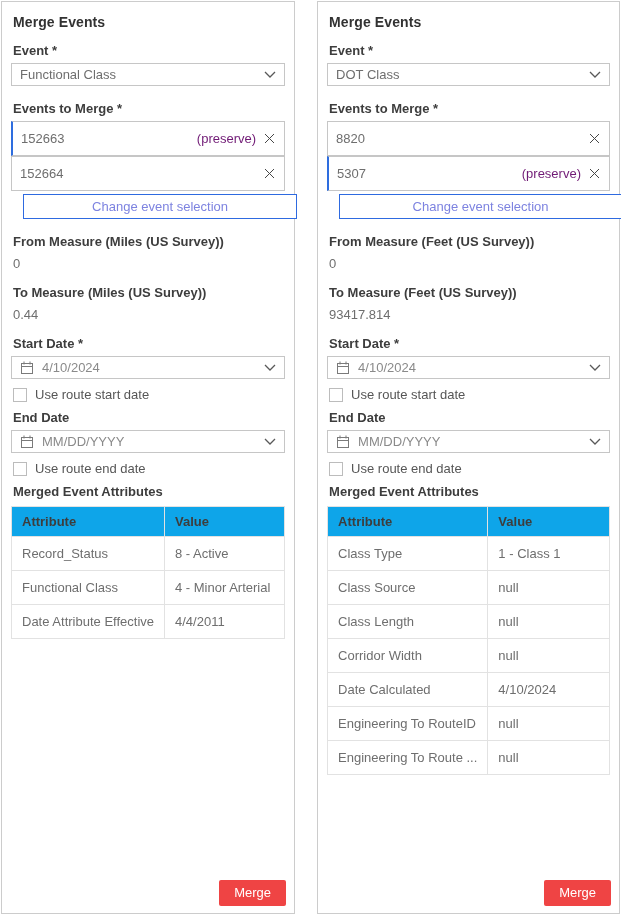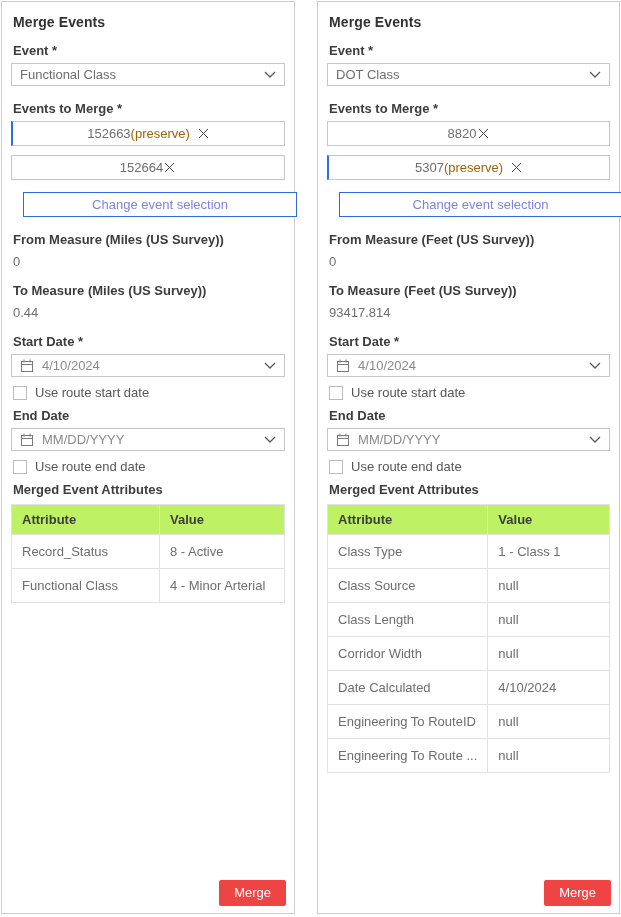--- a/index.html
+++ b/index.html
@@ -16,24 +16,24 @@
   .panel-title { font-size: 14px; font-weight: 700; color: #323232; margin: 1px 0 13px 2px; letter-spacing: .1px; }
   .field-label { font-size: 13px; font-weight: 700; color: #3d3d3d; margin: 0 0 5px 2px; }
 
   .select-box, .text-input, .date-input {
     border: 1px solid #c6c6c6; background: #fff; height: 23px;
     display: flex; align-items: center; padding: 0 8px;
     font-size: 13px; color: #6e6e6e; width: 100%;
   }
   .select-box { justify-content: space-between; margin-bottom: 15px; cursor: pointer; }
 
-  .text-input { height: 25px; margin-bottom: 9px; justify-content: center; }
+  .text-input { height: 35px; justify-content: space-between; }
   .text-input.preserve { border-left: 2px solid #2e6ddf; }
   .input-right { display: flex; align-items: center; gap: 7px; }
-  .preserve-label { color: #a16207; font-size: 13px; }
+  .preserve-label { color: #701a75; font-size: 13px; }
   .x-icon { cursor: pointer; display: block; }
 
   .change-btn {
     width: 100%; height: 25px; background: #fff; border: 1px solid #2e6ae0;
     color: #7d83e0; font-size: 13px; font-family: inherit; cursor: pointer;
     margin: 3px 12px 15px; border-radius: 0;
   }
 
   .measure-value { font-size: 13px; color: #6e6e6e; margin: 0 0 14px 2px; }
   .measure-label { margin-bottom: 7px; }
@@ -42,21 +42,21 @@
   .date-left { display: flex; align-items: center; gap: 8px; }
 
   .checkbox-row { display: flex; align-items: flex-end; gap: 8px; margin: 0 0 8px 2px; }
   .checkbox-row.last { }
   .checkbox { width: 14px; height: 14px; border: 1px solid #bcbcbc; background: #fff; cursor: pointer; flex: 0 0 auto; }
   .checkbox-label { font-size: 13px; color: #565656; }
 
   .attr-label { margin: 2px 0 7px 2px; }
   table { width: 100%; border-collapse: collapse; border: 1px solid #dedede; font-size: 13px; }
   th, td { border: 1px solid #e2e2e2; text-align: left; padding: 7px 10px; white-space: nowrap; overflow: hidden; }
-  th { background: #bef264; color: #3d3d3d; font-weight: 700; font-size: 13px; }
+  th { background: #0ea5e9; color: #3d3d3d; font-weight: 700; font-size: 13px; }
   td { color: #6e6e6e; padding: 9px 10px; }
   th:first-child, td:first-child { width: 148px; }
 
   .merge-btn {
     position: absolute; right: 8px; bottom: 7px;
     background: #ef4444; color: #ffffff; border: none; border-radius: 2px;
     font-size: 13px; font-family: inherit; padding: 5px 15px 6px; cursor: pointer;
   }
 </style>
 </head>
@@ -150,20 +150,24 @@
       </thead>
       <tbody>
         <tr>
           <td>Record_Status</td>
           <td>8 - Active</td>
         </tr>
         <tr>
           <td>Functional Class</td>
           <td>4 - Minor Arterial</td>
         </tr>
+        <tr>
+          <td>Date Attribute Effective</td>
+          <td>4/4/2011</td>
+        </tr>
       </tbody>
     </table>
 
     <button class="merge-btn">Merge</button>
   </section>
 
   <section class="panel panel-right">
     <div class="panel-title">Merge Events</div>
 
     <div class="field-label">Event *</div>

